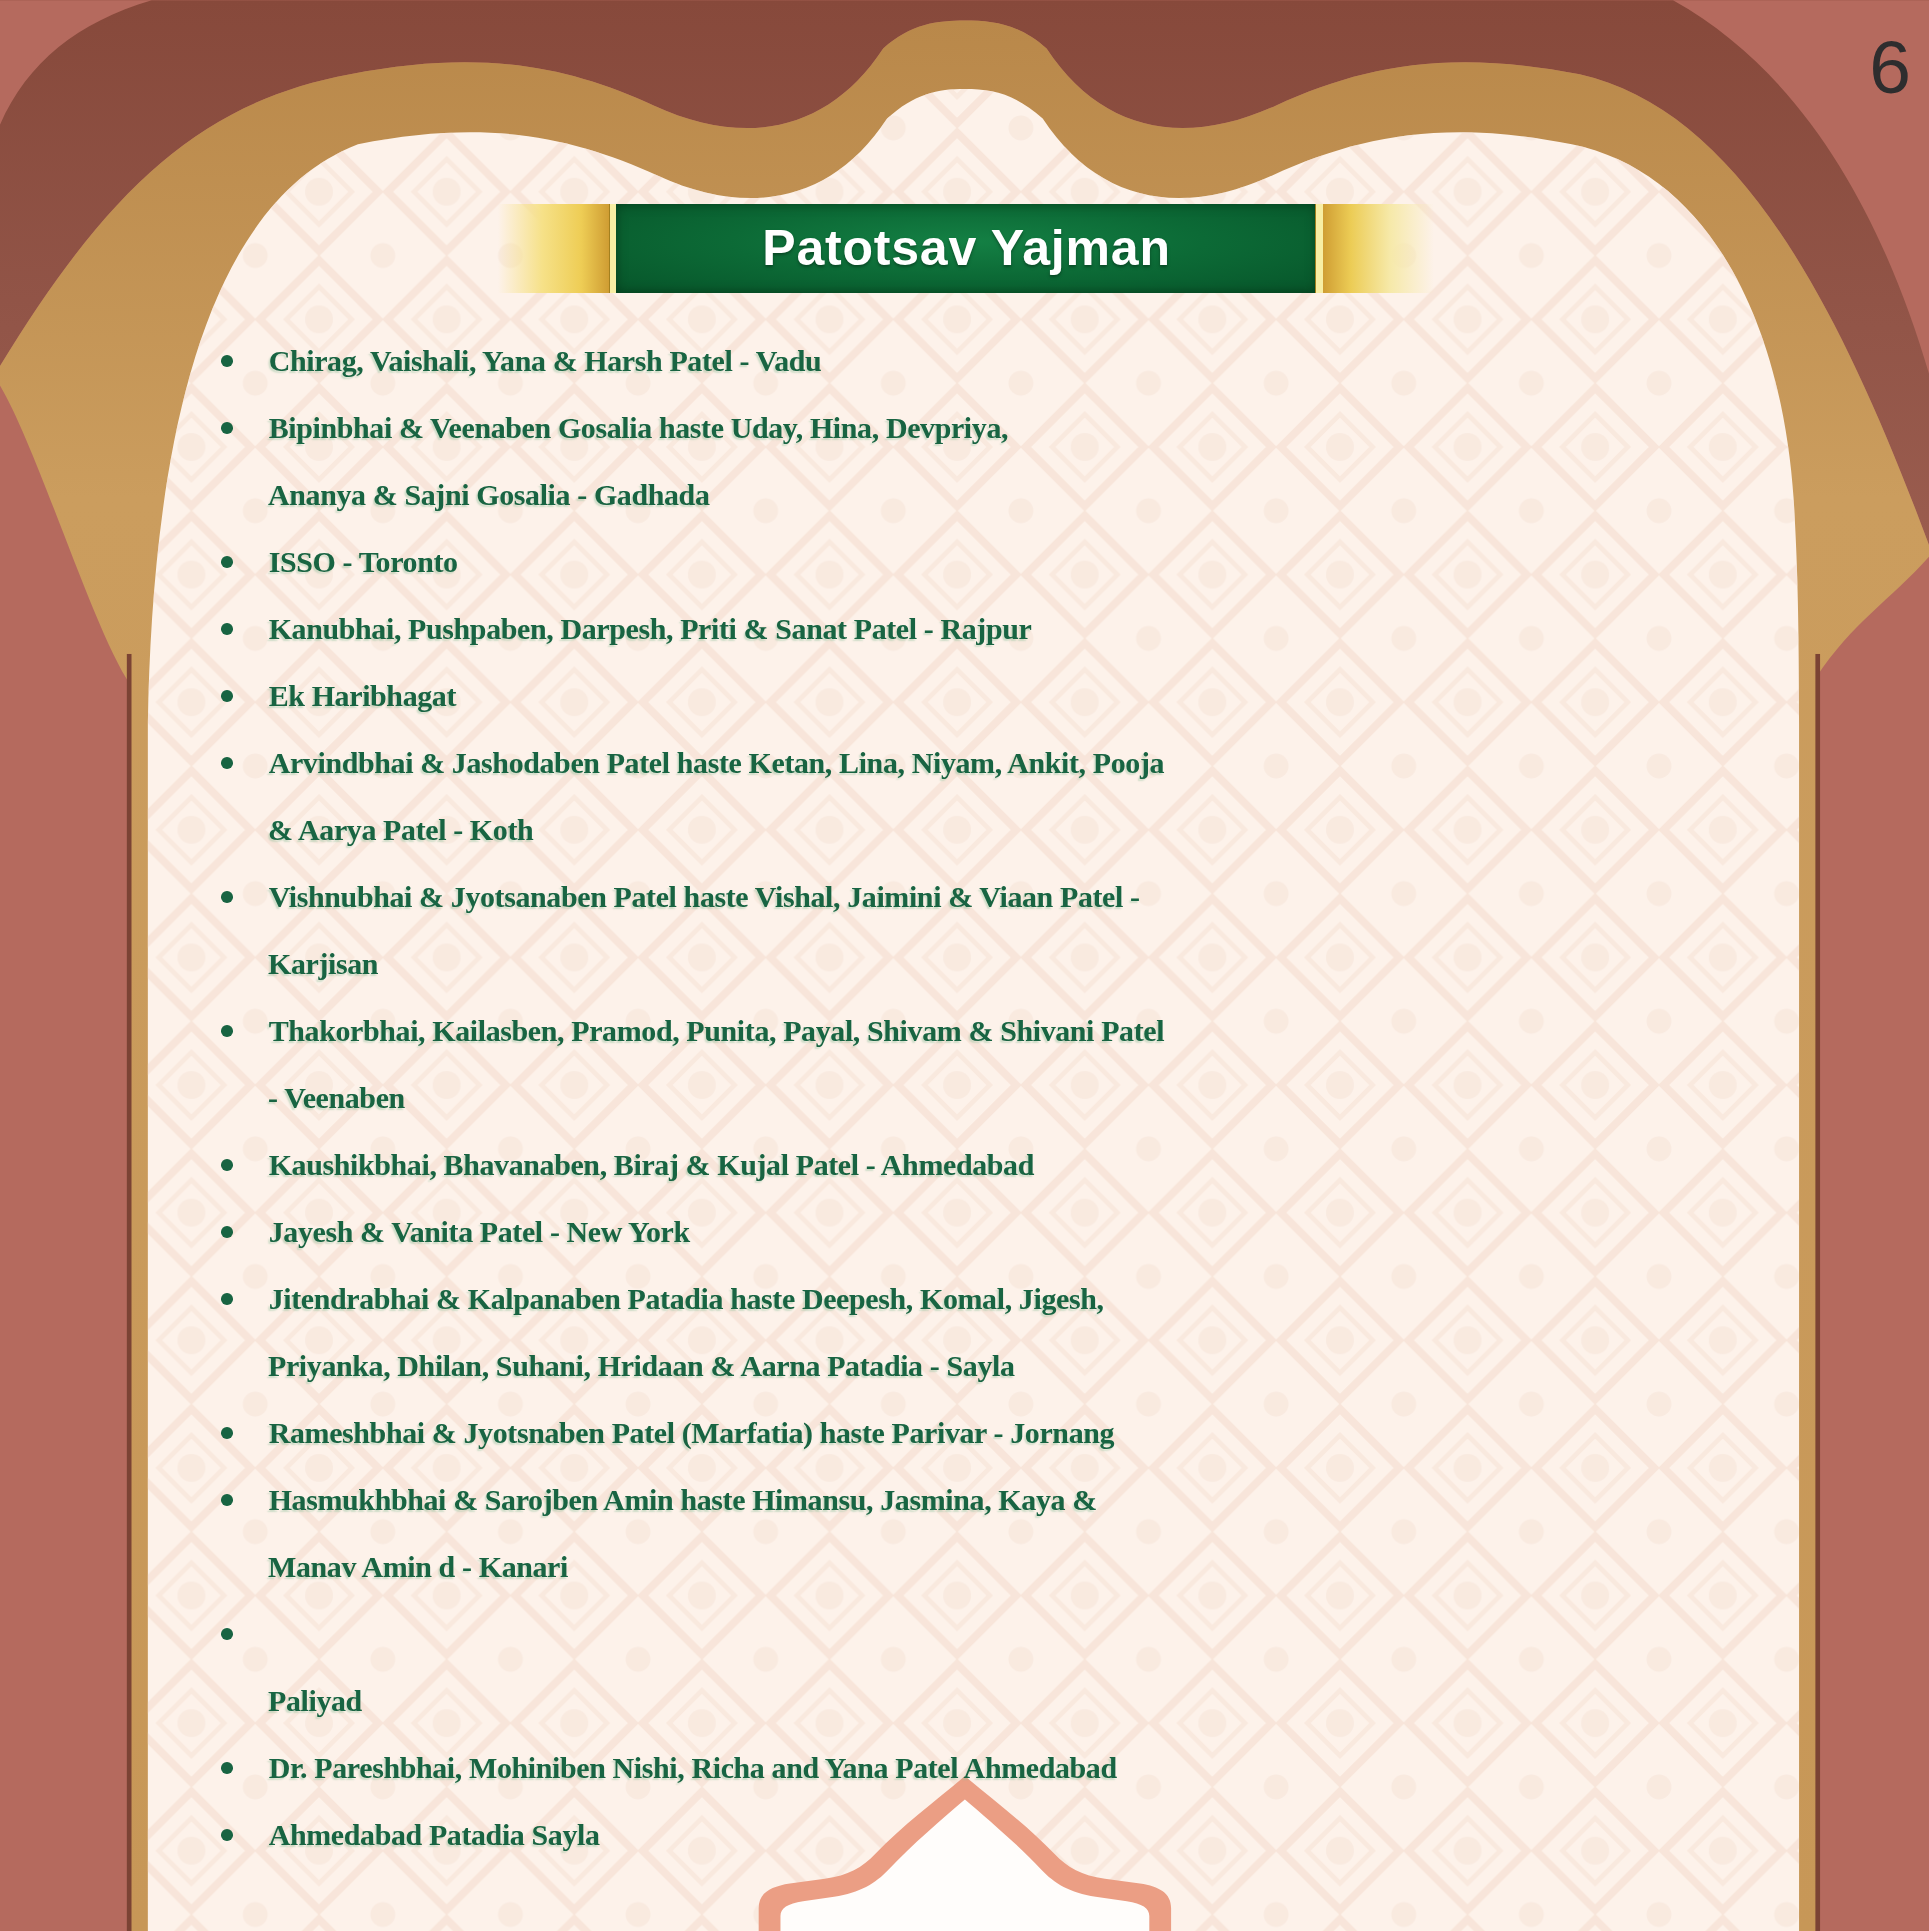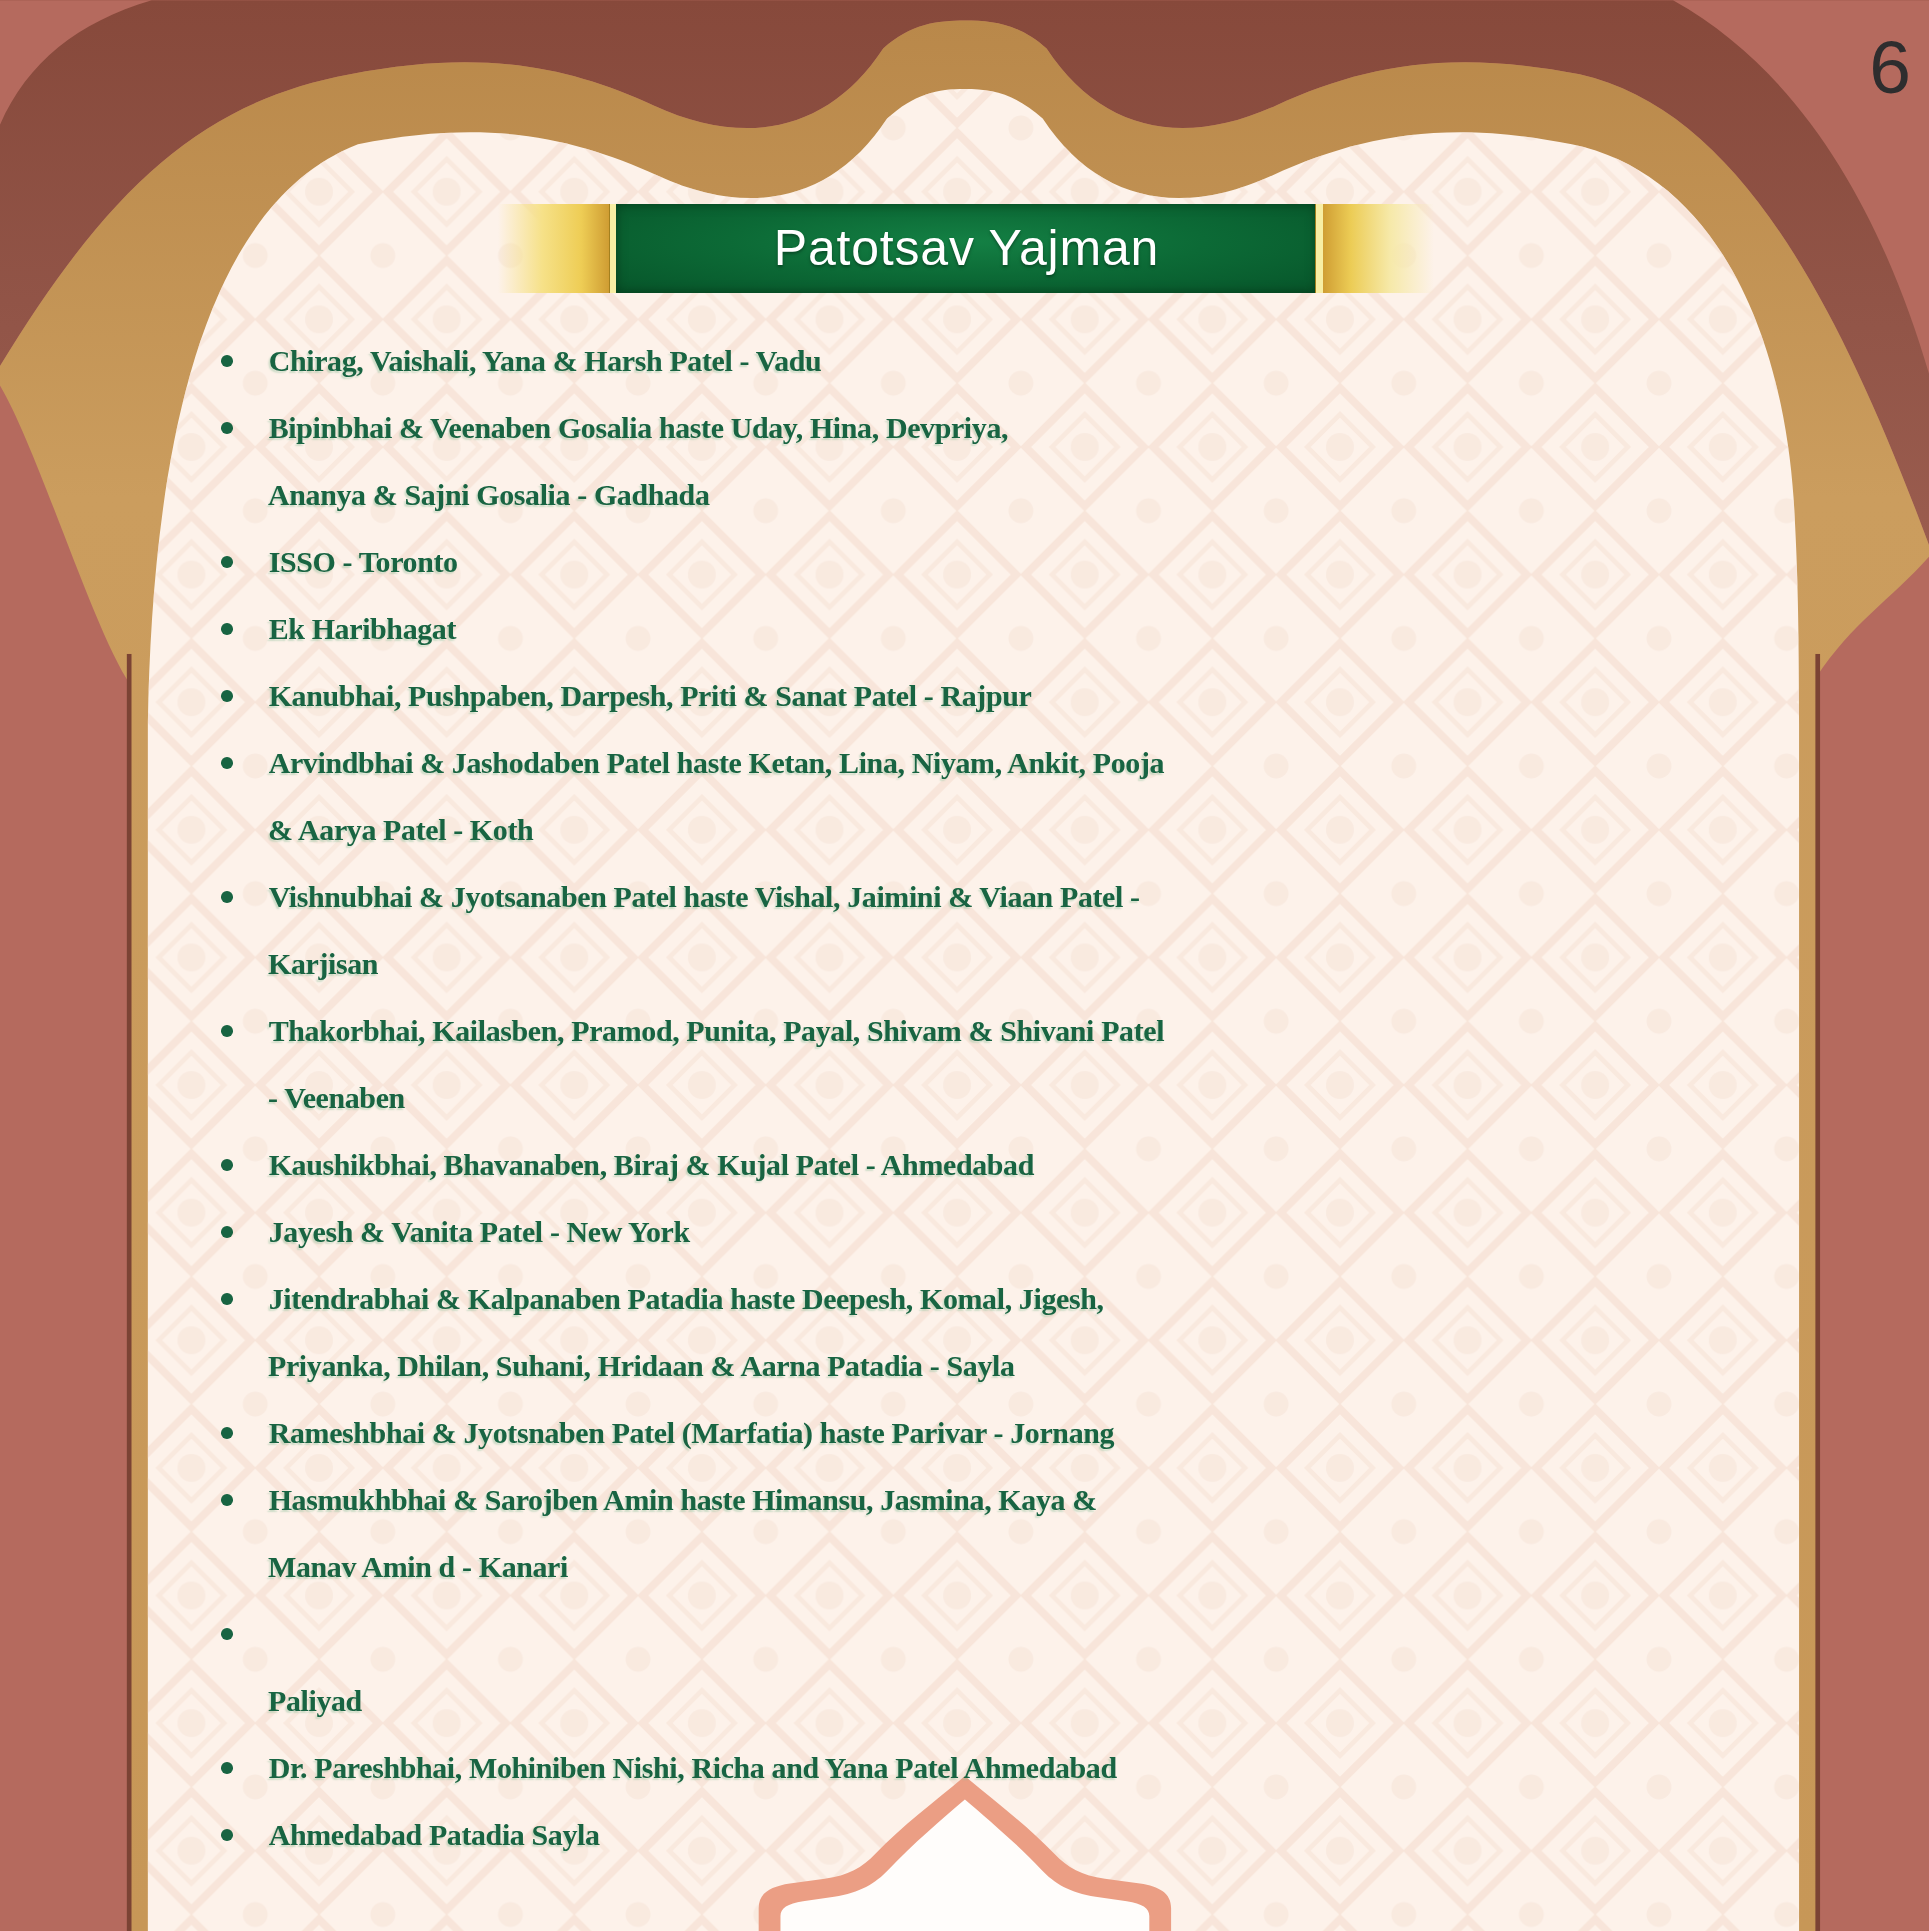--- a/index.html
+++ b/index.html
@@ -15,21 +15,21 @@
   .wing-right{left:1323px;width:111px;
     background:linear-gradient(270deg,rgba(226,189,100,0) 0%,#f6e9a8 40%,#eccc55 75%,#cf9d33 100%);}
   .divider{position:absolute;top:0;width:7px;height:89px;background:#f8eea4;
     border-left:1.6px solid #a3801f;border-right:1.6px solid #a3801f;}
   .div-left{left:609px;}
   .div-right{left:1315px;}
   .banner-green{position:absolute;left:616px;top:0;width:701px;height:89px;
     background:radial-gradient(ellipse at 50% 42%,#148044 0%,#0c6a36 48%,#07552a 100%);
     box-shadow:inset 0 0 11px rgba(0,35,12,.55);}
   .banner-title{width:100%;height:89px;line-height:89px;text-align:center;
-    font-family:"Liberation Sans",sans-serif;font-weight:normal;font-size:50px;color:#ffffff;
+    font-family:"Liberation Sans",sans-serif;font-weight:bold;font-size:50px;color:#ffffff;
     text-shadow:0 2.3px 3.1px rgba(0,0,0,.35);letter-spacing:0.8px;}
 
   
   .page-num{position:absolute;left:1863px;top:28px;width:54px;
     font-family:"Liberation Sans",sans-serif;font-size:75px;line-height:78px;
     color:#2e2d2e;text-align:center;}
 
   
   .yajman-list{position:absolute;left:221px;top:327px;width:1588px;}
   .line{height:67px;line-height:67px;white-space:nowrap;
@@ -162,22 +162,22 @@
     <div class="wing wing-right"></div>
   </div>
 
   <div class="page-num">6</div>
 
   <div class="yajman-list">
       <div class="line first"><span class="bullet"></span><span class="txt">Chirag, Vaishali, Yana &amp; Harsh Patel - Vadu</span></div>
       <div class="line first"><span class="bullet"></span><span class="txt">Bipinbhai &amp; Veenaben Gosalia haste Uday, Hina, Devpriya,</span></div>
       <div class="line cont"><span class="txt">Ananya &amp; Sajni Gosalia - Gadhada</span></div>
       <div class="line first"><span class="bullet"></span><span class="txt">ISSO - Toronto</span></div>
+      <div class="line first"><span class="bullet"></span><span class="txt">Kanubhai, Pushpaben, Darpesh, Priti &amp; Sanat Patel - Rajpur</span></div>
       <div class="line first"><span class="bullet"></span><span class="txt">Ek Haribhagat</span></div>
-      <div class="line first"><span class="bullet"></span><span class="txt">Kanubhai, Pushpaben, Darpesh, Priti &amp; Sanat Patel - Rajpur</span></div>
       <div class="line first"><span class="bullet"></span><span class="txt">Arvindbhai &amp; Jashodaben Patel haste Ketan, Lina, Niyam, Ankit, Pooja</span></div>
       <div class="line cont"><span class="txt">&amp; Aarya Patel - Koth</span></div>
       <div class="line first"><span class="bullet"></span><span class="txt">Vishnubhai &amp; Jyotsanaben Patel haste Vishal, Jaimini &amp; Viaan Patel -</span></div>
       <div class="line cont"><span class="txt">Karjisan</span></div>
       <div class="line first"><span class="bullet"></span><span class="txt">Thakorbhai, Kailasben, Pramod, Punita, Payal, Shivam &amp; Shivani Patel</span></div>
       <div class="line cont"><span class="txt">- Veenaben</span></div>
       <div class="line first"><span class="bullet"></span><span class="txt">Kaushikbhai, Bhavanaben, Biraj &amp; Kujal Patel - Ahmedabad</span></div>
       <div class="line first"><span class="bullet"></span><span class="txt">Jayesh &amp; Vanita Patel - New York</span></div>
       <div class="line first"><span class="bullet"></span><span class="txt">Jitendrabhai &amp; Kalpanaben Patadia haste Deepesh, Komal, Jigesh,</span></div>
       <div class="line cont"><span class="txt">Priyanka, Dhilan, Suhani, Hridaan &amp; Aarna Patadia - Sayla</span></div>

